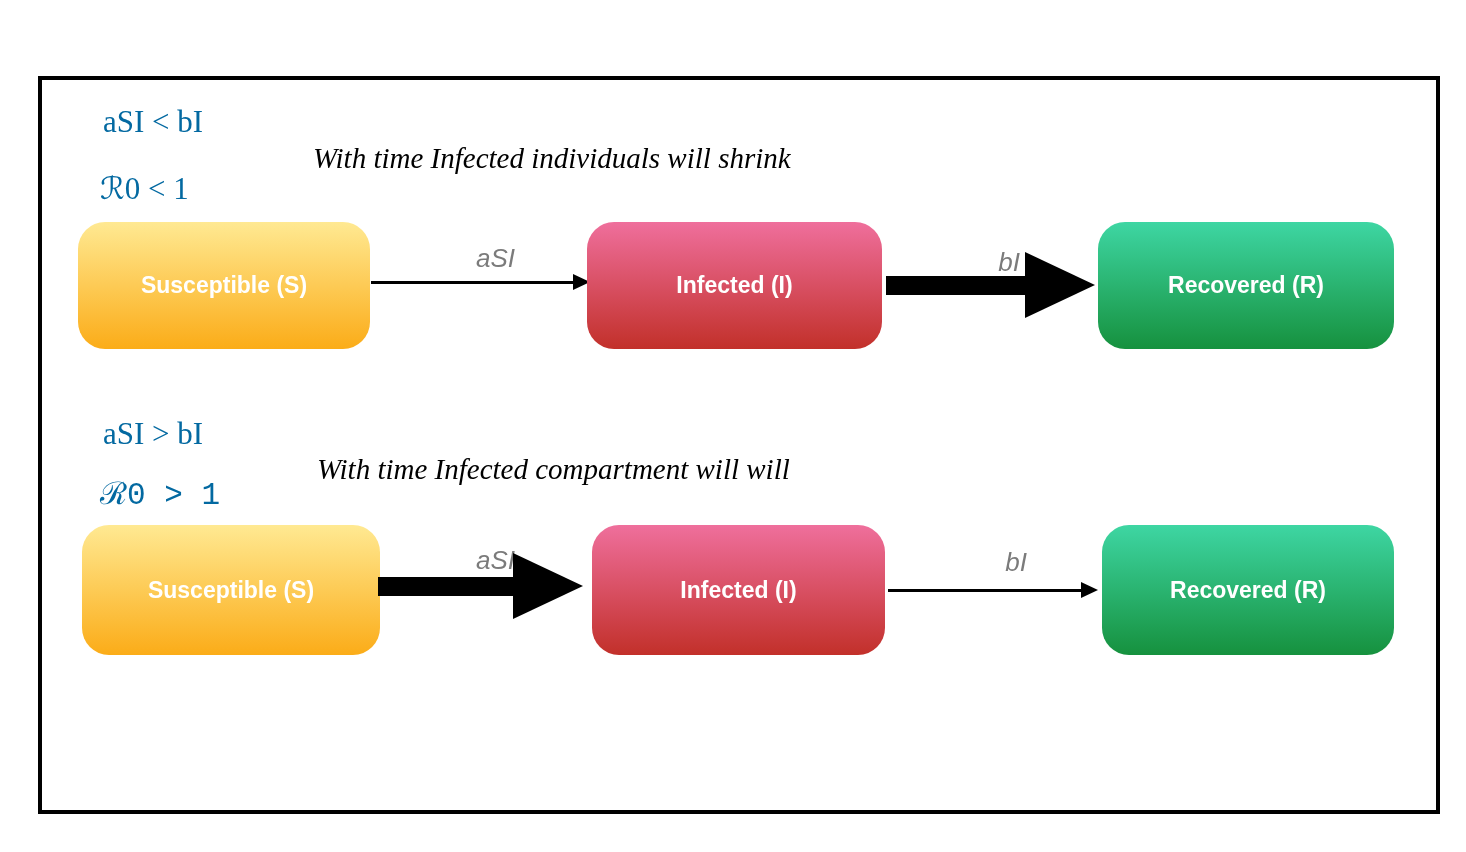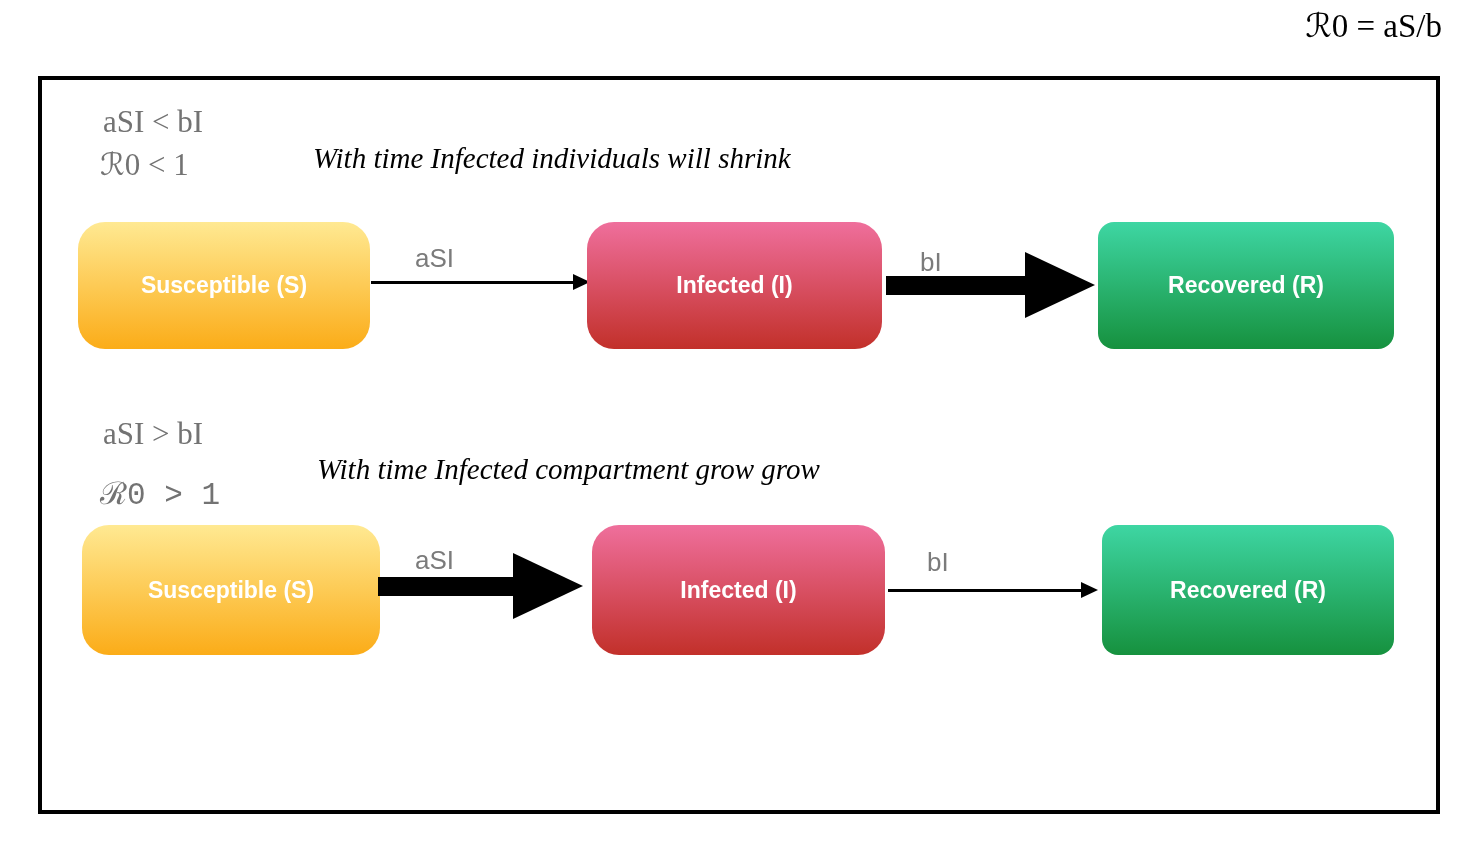--- a/index.html
+++ b/index.html
@@ -16,65 +16,64 @@
     position:absolute;top:42px;left:48px;
     font-size:27px;color:var(--secondary-text,#7b7b7b);
   }
   .main-box{
     position:absolute;left:38px;top:76px;width:1402px;height:738px;
     border:4px solid #000;background:#fff;box-sizing:border-box;
   }
   .math{
     position:absolute;
     font-family:"Liberation Serif","DejaVu Serif","DejaVu Sans",serif;
-    font-size:31px;color:#737373;white-space:nowrap;
+    font-size:31px;color:#0369a1;white-space:nowrap;
   }
   .annotation{
     position:absolute;
     font-family:"Liberation Serif","DejaVu Serif",serif;
     font-style:italic;font-size:29px;color:#000;white-space:nowrap;
   }
   .compartment{
     position:absolute;border-radius:27px;
     display:flex;align-items:center;justify-content:center;
     color:#fff;font-weight:bold;font-size:23px;white-space:nowrap;
   }
   .susceptible{background:linear-gradient(180deg,var(--susceptible-gradient-top,#FFE992) 0%,var(--susceptible-gradient-bottom,#FBAC18) 100%);}
   .infected{background:linear-gradient(180deg,var(--infected-gradient-top,#EF6F9C) 0%,var(--infected-gradient-bottom,#C2302A) 100%);}
-  .recovered{background:linear-gradient(180deg,var(--recovered-gradient-top,#3ED6A3) 0%,var(--recovered-gradient-bottom,#16913E) 100%);border-radius:16px;}
+  .recovered{background:linear-gradient(180deg,var(--recovered-gradient-top,#3ED6A3) 0%,var(--recovered-gradient-bottom,#16913E) 100%);}
   .flow-label{
     position:absolute;font-size:26px;color:var(--secondary-text,#7b7b7b);
-    text-align:left;width:100px;
+    text-align:right;width:100px;font-style:italic;
   }
   .arrow{position:absolute;display:flex;align-items:center;}
   .arrow .shaft{flex:1;background:var(--arrow,#000);}
   .arrow .head{width:0;height:0;}
   .arrow.thin .shaft{height:3px;}
   .arrow.thin .head{
     border-left:17px solid var(--arrow,#000);
     border-top:8px solid transparent;border-bottom:8px solid transparent;
   }
   .arrow.thick .shaft{height:19px;}
   .arrow.thick .head{
     border-left:70px solid var(--arrow,#000);
     border-top:33px solid transparent;border-bottom:33px solid transparent;
   }
 </style>
 </head>
 <body>
 
 <div class="canvas">
 
-  <div class="formula-top">ℛ0 = aS/b</div>
 
   <div class="main-box">
 
     <div>
       <div class="math" style="left:61px;top:24px;">aSI &lt; bI</div>
-      <div class="math" style="left:58px;top:66px;">ℛ0 &lt; 1</div>
+      <div class="math" style="left:58px;top:90px;">ℛ0 &lt; 1</div>
       <div class="annotation" style="left:271px;top:62px;">With time Infected individuals will shrink</div>
 
       <div class="compartment susceptible" style="left:36px;top:142px;width:292px;height:127px;">
         <span>Susceptible (S)</span>
       </div>
 
       <div class="flow-label" style="left:373px;top:163px;">aSI</div>
       <div class="arrow thin" style="left:329px;top:193px;width:219px;height:18px;">
         <div class="shaft"></div>
         <div class="head"></div>
@@ -91,21 +90,21 @@
       </div>
 
       <div class="compartment recovered" style="left:1056px;top:142px;width:296px;height:127px;">
         <span>Recovered (R)</span>
       </div>
     </div>
 
     <div>
       <div class="math" style="left:61px;top:336px;">aSI &gt; bI</div>
       <div class="math" style="left:58px;top:391px;font-family:Liberation Mono, monospace;">ℛ0 &gt; 1</div>
-      <div class="annotation" style="left:275px;top:373px;">With time Infected compartment grow grow</div>
+      <div class="annotation" style="left:275px;top:373px;">With time Infected compartment will will</div>
 
       <div class="compartment susceptible" style="left:40px;top:445px;width:298px;height:130px;">
         <span>Susceptible (S)</span>
       </div>
 
       <div class="flow-label" style="left:373px;top:465px;">aSI</div>
       <div class="arrow thick" style="left:336px;top:473px;width:205px;height:66px;">
         <div class="shaft"></div>
         <div class="head"></div>
       </div>

